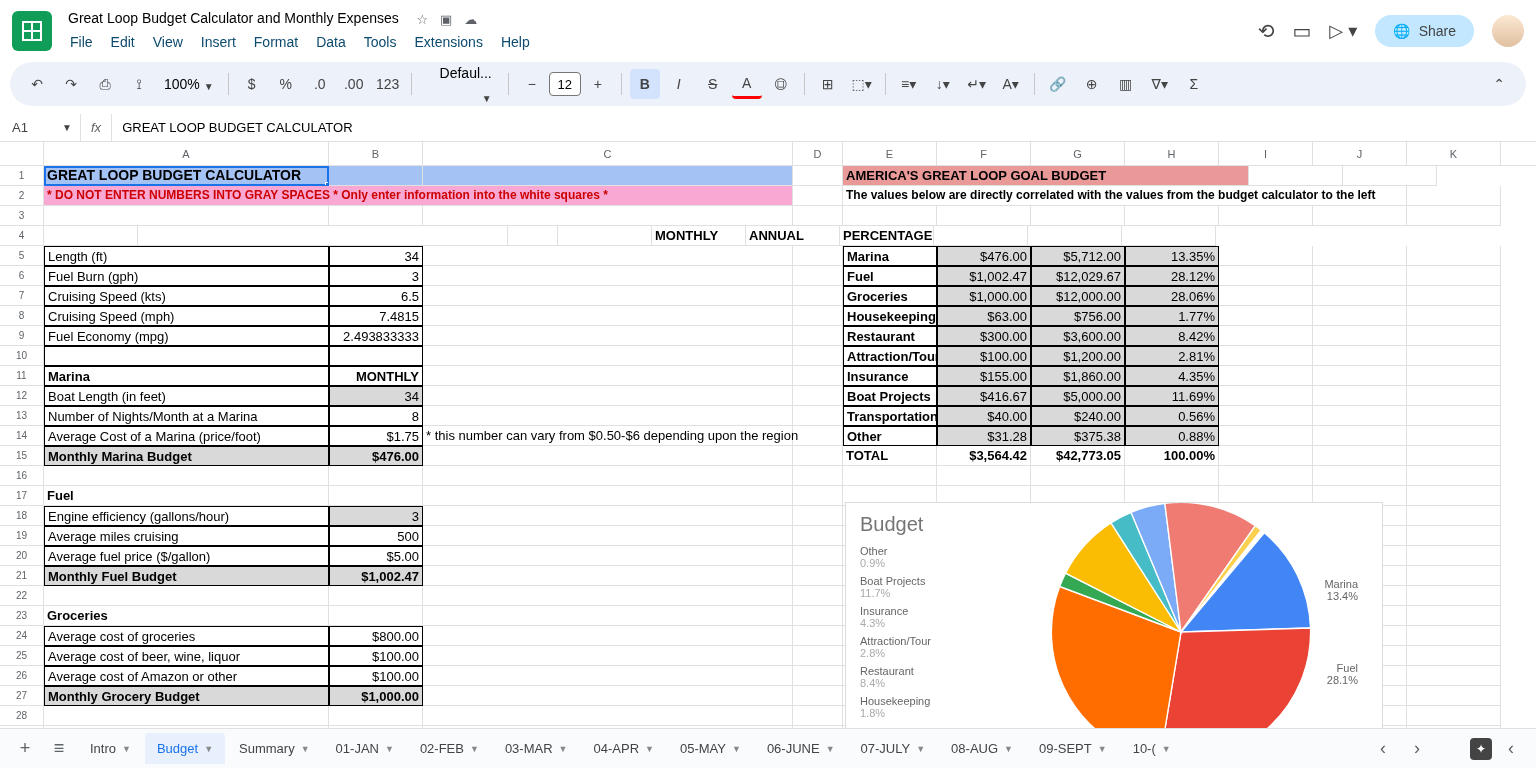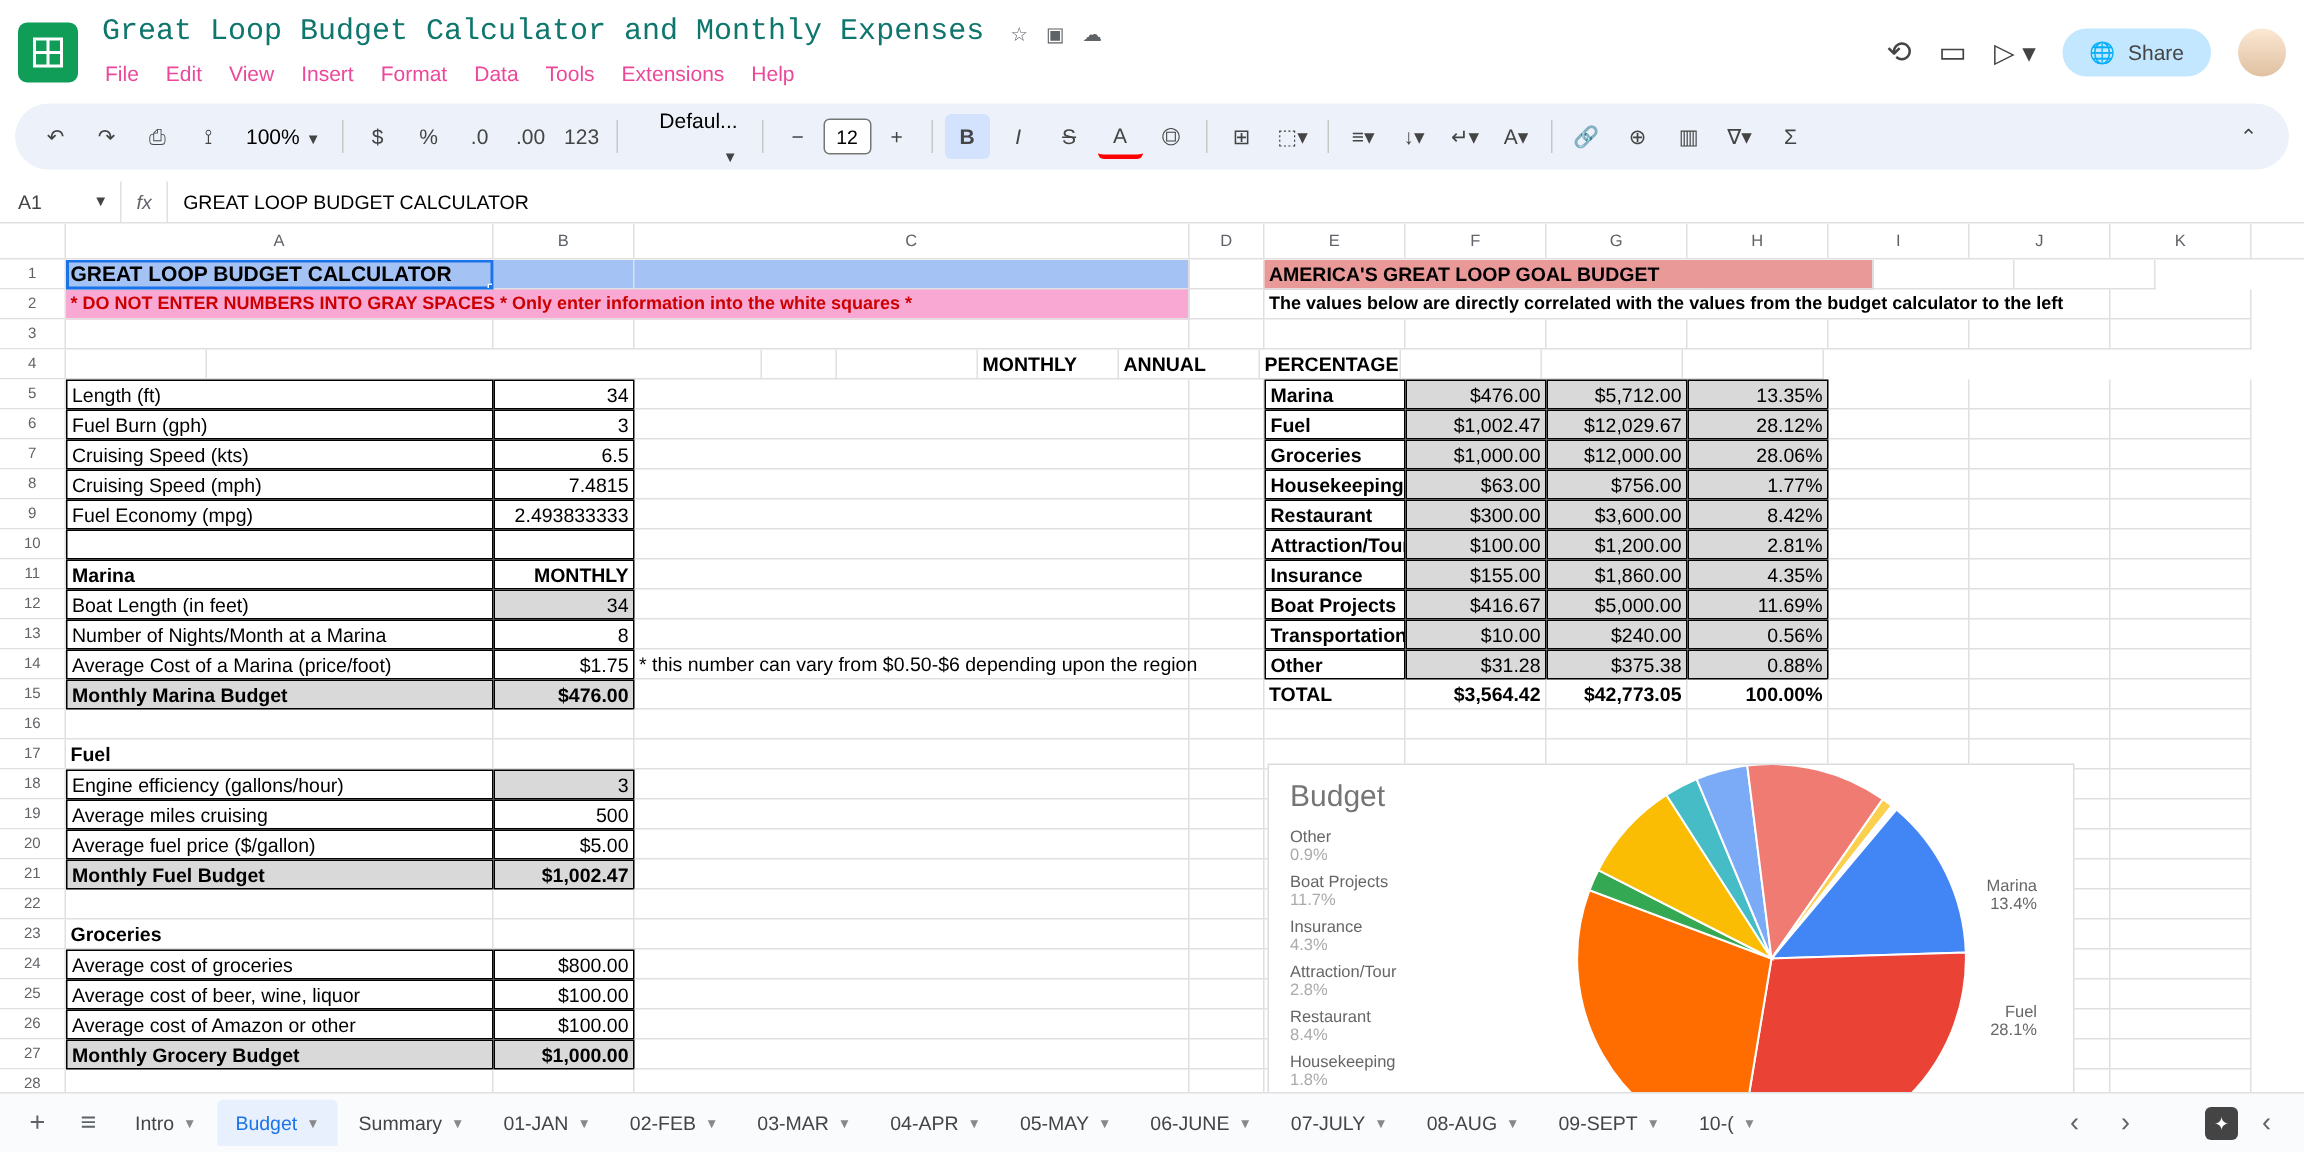--- a/index.html
+++ b/index.html
@@ -1,24 +1,24 @@
 <!DOCTYPE html>
 <html><head>
 <meta charset="utf-8">
 <style>
 * { margin: 0; padding: 0; box-sizing: border-box; }
 body { font-family: Arial, sans-serif; font-size: 13px; background: #fff; color: #000; overflow: hidden; width: 1536px; height: 768px; position: relative; }
 .header { display: flex; align-items: center; padding: 8px 12px 0; gap: 10px; }
 .logo-box { width: 40px; height: 40px; background: #0f9d58; border-radius: 6px; display: flex; align-items: center; justify-content: center; }
 .logo-box svg { width: 24px; height: 24px; }
 .title-area { flex: 1; }
-.doc-title { font-size: 20px; color: #0f766e; padding: 2px 6px; display: inline-block; font-family: Liberation Mono, monospace; }
+.doc-title { font-size: 14px; color: #000000; padding: 2px 6px; display: inline-block; }
 .title-icons { display: inline-flex; gap: 12px; vertical-align: middle; margin-left: 8px; color: #5f6368; }
 .menu-bar { display: flex; gap: 2px; margin-top: 2px; }
-.menu-item { padding: 4px 8px; font-size: 14px; color: #ec4899; cursor: pointer; border-radius: 4px; text-align: center; }
+.menu-item { padding: 4px 8px; font-size: 14px; color: #0c4a6e; cursor: pointer; border-radius: 4px; text-align: center; }
 .header-right { display: flex; align-items: center; gap: 18px; color: #444; }
 .share-btn { background: #c2e7ff; border-radius: 20px; padding: 8px 18px; font-size: 14px; font-weight: 500; display: flex; align-items: center; gap: 8px; cursor: pointer; }
 .avatar { width: 32px; height: 32px; border-radius: 50%; background: linear-gradient(#fce8d4, #e0c0a0); }
 .toolbar { margin: 8px 10px 0; background: #edf2fa; border-radius: 24px; padding: 4px 12px; display: flex; align-items: center; gap: 4px; height: 44px; }
 .tb-btn { width: 30px; height: 30px; display: flex; align-items: center; justify-content: center; border-radius: 4px; color: #444; cursor: pointer; font-size: 14px; }
 .tb-btn.active { background: #d3e3fd; }
 .tb-sep { width: 1px; height: 22px; background: #c7c7c7; margin: 0 4px; }
 .zoom-box { display: flex; align-items: flex-end; gap: 4px; padding: 0 6px; font-size: 14px; cursor: pointer; }
 .font-box { display: flex; align-items: flex-end; padding: 0 8px; font-size: 14px; gap: 12px; cursor: pointer; min-width: 80px; flex-direction: column; }
 .size-box { display: flex; align-items: center; gap: 2px; }
@@ -347,21 +347,21 @@
         <div class="cell col-K"></div>
       </div>
       <div class="sheet-row">
         <div class="rh">13</div>
     <div class="cell col-A bordered">Number of Nights/Month at a Marina</div>
     <div class="cell col-B num bordered ">8</div>
     <div class="cell col-C overflow-text"></div>
     <div class="cell col-D"></div>
 
     <div class="cell col-E bold bordered">Transportation</div>
-    <div class="cell col-F num gray-cell bordered">$10.00</div>
+    <div class="cell col-F num gray-cell bordered">$40.00</div>
     <div class="cell col-G num gray-cell bordered">$240.00</div>
     <div class="cell col-H num gray-cell bordered">0.56%</div>
         <div class="cell col-I"></div>
         <div class="cell col-J"></div>
         <div class="cell col-K"></div>
       </div>
       <div class="sheet-row">
         <div class="rh">14</div>
     <div class="cell col-A bordered">Average Cost of a Marina (price/foot)</div>
     <div class="cell col-B num bordered ">$1.75</div>

